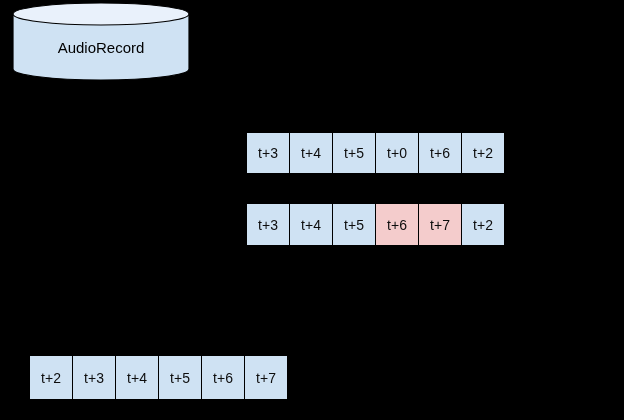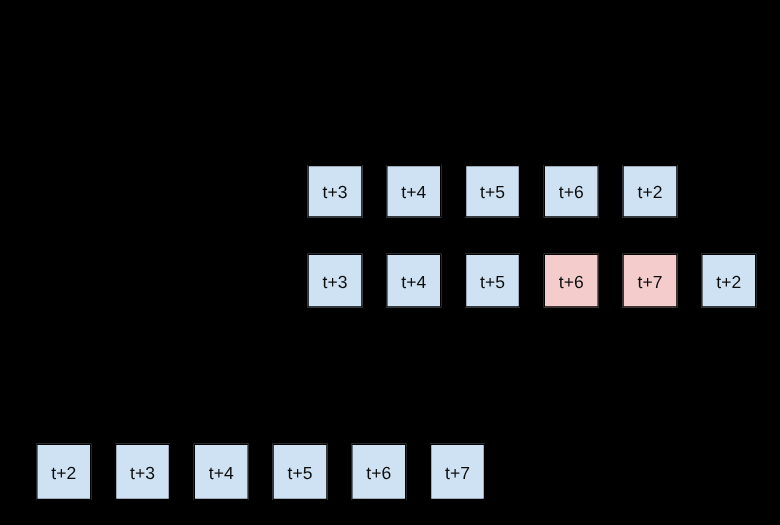--- a/index.html
+++ b/index.html
@@ -42,21 +42,20 @@
     padding-top: 10px;
     box-sizing: border-box;
     font-size: 15px;
     color: #000000;
   }
 
   
   .cell-row {
     position: absolute;
     display: flex;
-    gap: 20px;
   }
   .cell {
     width: 44px;
     height: 42px;
     box-sizing: border-box;
     background: #cfe2f3;
     border: 1px solid #000000;
     margin-left: -1px;
     display: flex;
     align-items: center;
@@ -71,25 +70,33 @@
   .row-playback-after  { left: 246px; top: 203px; }
   .row-playback-after .cell { height: 43px; }
   .row-recorded        { left: 29px;  top: 355px; }
   .row-recorded .cell  { height: 45px; }
 </style>
 </head>
 <body>
 
 <div class="stage">
 
+  <div class="cylinder-wrap">
+    <svg width="178" height="80" viewBox="0 0 178 80">
+      <path d="M 1 12 L 1 67 A 88 11 0 0 0 177 67 L 177 12" fill="#cfe2f3" stroke="#000000" stroke-width="1.2"></path>
+      <ellipse cx="89" cy="12" rx="88" ry="11" fill="#e9f1fb" stroke="#000000" stroke-width="1.2"></ellipse>
+    </svg>
+    <div class="cylinder-label">AudioRecord</div>
+  </div>
 
   <div class="cell-row row-playback-before">
     <div class="cell">t+3</div>
     <div class="cell">t+4</div>
     <div class="cell">t+5</div>
+    <div class="cell">t+0</div>
     <div class="cell">t+6</div>
     <div class="cell">t+2</div>
   </div>
 
   <div class="cell-row row-playback-after">
     <div class="cell">t+3</div>
     <div class="cell">t+4</div>
     <div class="cell">t+5</div>
     <div class="cell pink">t+6</div>
     <div class="cell pink">t+7</div>

